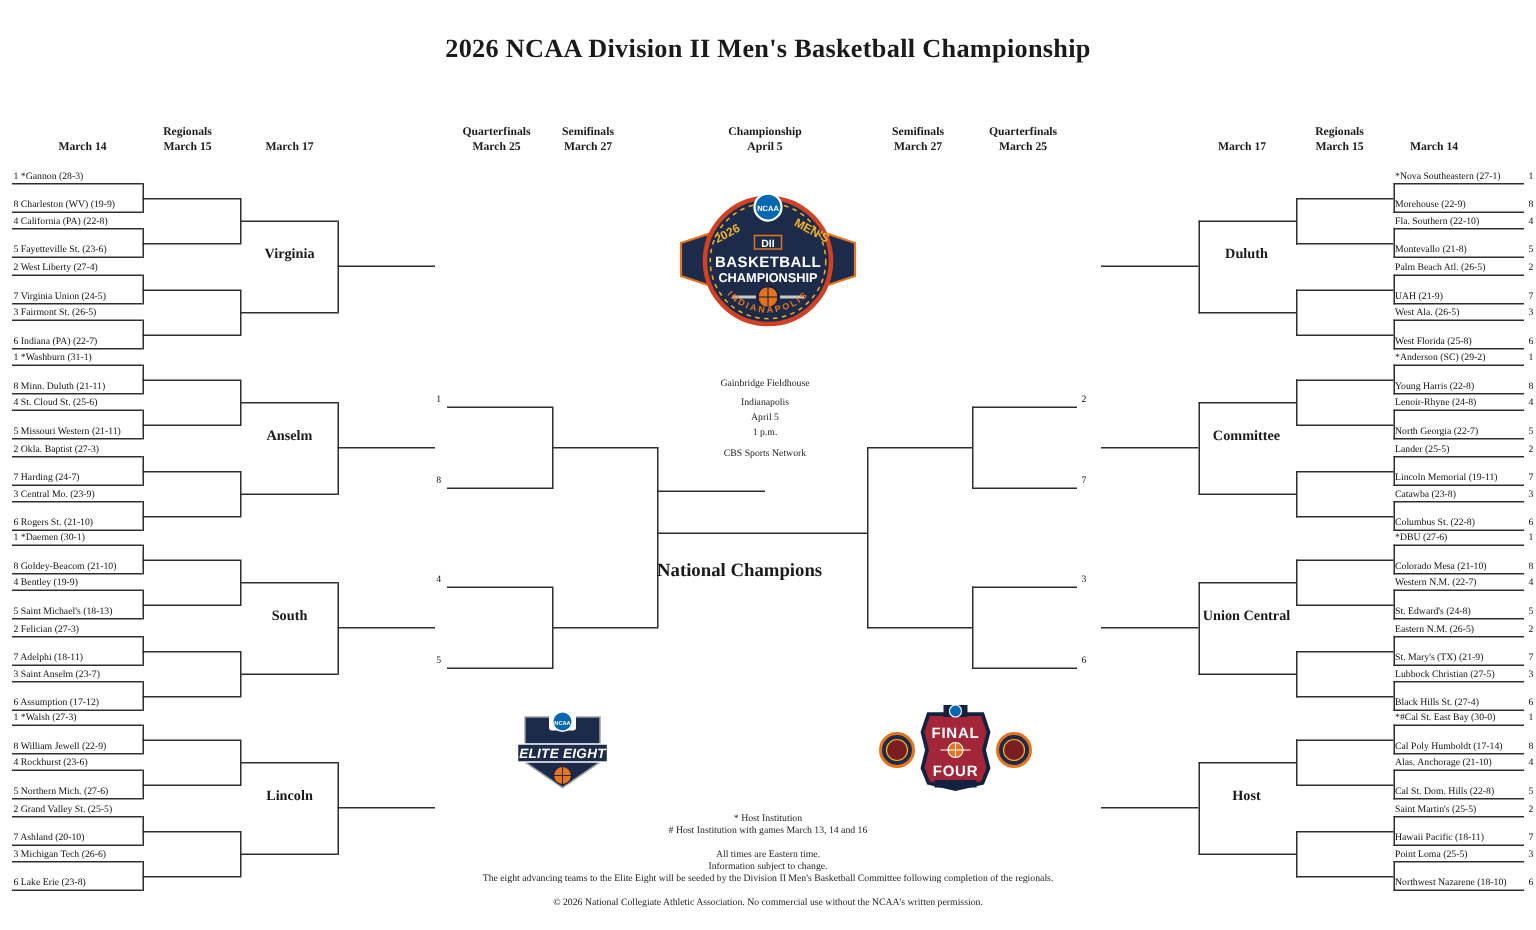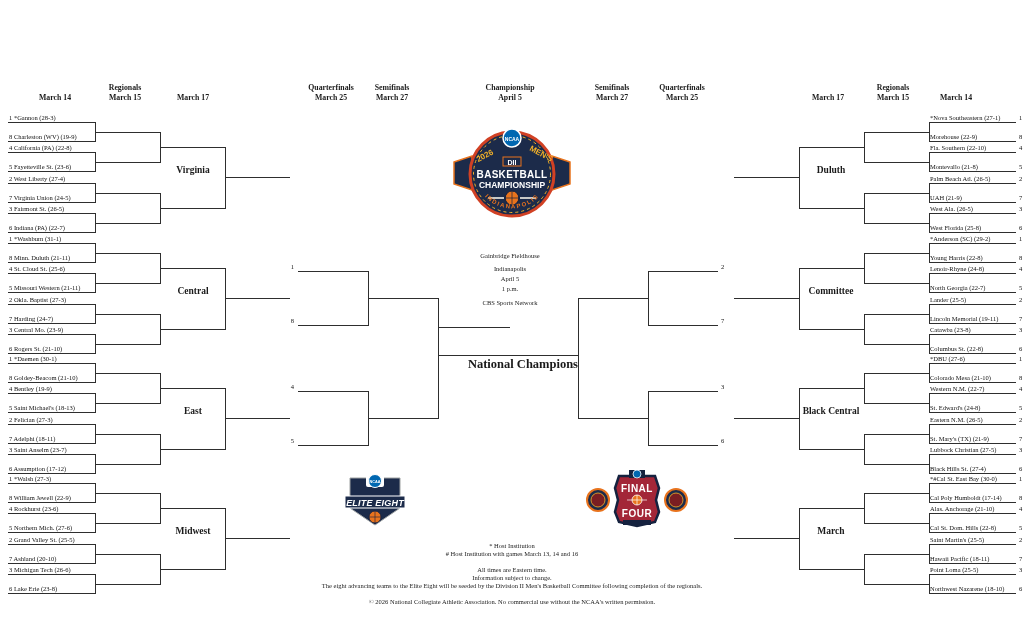--- a/index.html
+++ b/index.html
@@ -13,34 +13,35 @@
   .tm{position:absolute;font:6.5px "Liberation Serif",serif;line-height:8px;white-space:nowrap;color:#111}
   .seed{position:absolute;font:6.5px "Liberation Serif",serif;line-height:8px;color:#111}
   .region{position:absolute;width:70px;text-align:center;
        font:bold 9.5px "Liberation Serif",serif;white-space:nowrap;color:#1a1a1a}
   #champ-info{position:absolute;left:428px;top:252px;width:164px;text-align:center;
        font:6.5px "Liberation Serif",serif;line-height:8px;color:#222}
   #champ-info .venue{margin-bottom:5px}
   #champ-info .city{margin-bottom:2px}
   #champ-info .date{margin-bottom:2px}
   #champ-info .time{margin-bottom:6px}
-  #nc-label{position:absolute;left:438px;top:357px;width:140px;text-align:right;
+  #nc-label{position:absolute;left:438px;top:373px;width:140px;text-align:left;
        font:bold 12.5px "Liberation Serif",serif;color:#1a1a1a}
   .notes{position:absolute;left:0;width:1024px;text-align:center;
        font:6.5px "Liberation Serif",serif;line-height:8px;color:#222}
   #notes-a{top:542px}
   #notes-b{top:566px}
   #copyright{top:598px}
   .logo{position:absolute}
 </style>
 </head>
 <body>
 
 <div id="app">
 
+  <div id="page-title">2026 NCAA Division II Men's Basketball Championship</div>
 
   <div id="headers">
       <div class="hdr" style="left: 55px;">
         <div style="">&nbsp;</div>
         <div style="">March 14</div>
       </div>
       <div class="hdr" style="left: 125px;">
         <div style="">Regionals</div>
         <div style="">March 15</div>
       </div>
@@ -136,21 +137,21 @@
       <div class="ln" style="left: 95px; top: 304px; width: 1px; height: 20px;"></div>
       <div class="ln" style="left: 95px; top: 313.5px; width: 65px; height: 1px;"></div>
       <div class="ln" style="left: 95px; top: 334px; width: 1px; height: 20px;"></div>
       <div class="ln" style="left: 95px; top: 343.5px; width: 65px; height: 1px;"></div>
       <div class="ln" style="left: 160px; top: 252.5px; width: 1px; height: 31px;"></div>
       <div class="ln" style="left: 160px; top: 267.5px; width: 65px; height: 1px;"></div>
       <div class="ln" style="left: 160px; top: 313.5px; width: 1px; height: 31px;"></div>
       <div class="ln" style="left: 160px; top: 328.5px; width: 65px; height: 1px;"></div>
       <div class="ln" style="left: 225px; top: 267.5px; width: 1px; height: 62px;"></div>
       <div class="ln" style="left: 225px; top: 298px; width: 65px; height: 1px;"></div>
-      <div class="region" style="left: 158px; top: 286px;">Central</div>
+      <div class="region" style="left: 158px; top: 286px;">Anselm</div>
       <div class="ln" style="left: 8px; top: 363px; width: 87px; height: 1px;"></div>
       <div class="tm" style="left: 9px; top: 354.5px; width: 86px;">1 *Daemen (30-1)</div>
       <div class="ln" style="left: 8px; top: 382px; width: 87px; height: 1px;"></div>
       <div class="tm" style="left: 9px; top: 373.5px; width: 86px;">8 Goldey-Beacom (21-10)</div>
       <div class="ln" style="left: 8px; top: 393px; width: 87px; height: 1px;"></div>
       <div class="tm" style="left: 9px; top: 384.5px; width: 86px;">4 Bentley (19-9)</div>
       <div class="ln" style="left: 8px; top: 412px; width: 87px; height: 1px;"></div>
       <div class="tm" style="left: 9px; top: 403.5px; width: 86px;">5 Saint Michael's (18-13)</div>
       <div class="ln" style="left: 8px; top: 424px; width: 87px; height: 1px;"></div>
       <div class="tm" style="left: 9px; top: 415.5px; width: 86px;">2 Felician (27-3)</div>
@@ -167,21 +168,21 @@
       <div class="ln" style="left: 95px; top: 424px; width: 1px; height: 20px;"></div>
       <div class="ln" style="left: 95px; top: 433.5px; width: 65px; height: 1px;"></div>
       <div class="ln" style="left: 95px; top: 454px; width: 1px; height: 20px;"></div>
       <div class="ln" style="left: 95px; top: 463.5px; width: 65px; height: 1px;"></div>
       <div class="ln" style="left: 160px; top: 372.5px; width: 1px; height: 31px;"></div>
       <div class="ln" style="left: 160px; top: 387.5px; width: 65px; height: 1px;"></div>
       <div class="ln" style="left: 160px; top: 433.5px; width: 1px; height: 31px;"></div>
       <div class="ln" style="left: 160px; top: 448.5px; width: 65px; height: 1px;"></div>
       <div class="ln" style="left: 225px; top: 387.5px; width: 1px; height: 62px;"></div>
       <div class="ln" style="left: 225px; top: 418px; width: 65px; height: 1px;"></div>
-      <div class="region" style="left: 158px; top: 406px;">East</div>
+      <div class="region" style="left: 158px; top: 406px;">South</div>
       <div class="ln" style="left: 8px; top: 483px; width: 87px; height: 1px;"></div>
       <div class="tm" style="left: 9px; top: 474.5px; width: 86px;">1 *Walsh (27-3)</div>
       <div class="ln" style="left: 8px; top: 502px; width: 87px; height: 1px;"></div>
       <div class="tm" style="left: 9px; top: 493.5px; width: 86px;">8 William Jewell (22-9)</div>
       <div class="ln" style="left: 8px; top: 513px; width: 87px; height: 1px;"></div>
       <div class="tm" style="left: 9px; top: 504.5px; width: 86px;">4 Rockhurst (23-6)</div>
       <div class="ln" style="left: 8px; top: 532px; width: 87px; height: 1px;"></div>
       <div class="tm" style="left: 9px; top: 523.5px; width: 86px;">5 Northern Mich. (27-6)</div>
       <div class="ln" style="left: 8px; top: 544px; width: 87px; height: 1px;"></div>
       <div class="tm" style="left: 9px; top: 535.5px; width: 86px;">2 Grand Valley St. (25-5)</div>
@@ -198,21 +199,21 @@
       <div class="ln" style="left: 95px; top: 544px; width: 1px; height: 20px;"></div>
       <div class="ln" style="left: 95px; top: 553.5px; width: 65px; height: 1px;"></div>
       <div class="ln" style="left: 95px; top: 574px; width: 1px; height: 20px;"></div>
       <div class="ln" style="left: 95px; top: 583.5px; width: 65px; height: 1px;"></div>
       <div class="ln" style="left: 160px; top: 492.5px; width: 1px; height: 31px;"></div>
       <div class="ln" style="left: 160px; top: 507.5px; width: 65px; height: 1px;"></div>
       <div class="ln" style="left: 160px; top: 553.5px; width: 1px; height: 31px;"></div>
       <div class="ln" style="left: 160px; top: 568.5px; width: 65px; height: 1px;"></div>
       <div class="ln" style="left: 225px; top: 507.5px; width: 1px; height: 62px;"></div>
       <div class="ln" style="left: 225px; top: 538px; width: 65px; height: 1px;"></div>
-      <div class="region" style="left: 158px; top: 526px;">Midwest</div>
+      <div class="region" style="left: 158px; top: 526px;">Lincoln</div>
       <div class="ln" style="left: 929px; top: 122px; width: 87px; height: 1px;"></div>
       <div class="tm" style="left: 930px; top: 113.5px; width: 86px;">*Nova Southeastern (27-1)</div>
       <div class="seed" style="left: 1019px; top: 113.5px;">1</div>
       <div class="ln" style="left: 929px; top: 141px; width: 87px; height: 1px;"></div>
       <div class="tm" style="left: 930px; top: 132.5px; width: 86px;">Morehouse (22-9)</div>
       <div class="seed" style="left: 1019px; top: 132.5px;">8</div>
       <div class="ln" style="left: 929px; top: 152px; width: 87px; height: 1px;"></div>
       <div class="tm" style="left: 930px; top: 143.5px; width: 86px;">Fla. Southern (22-10)</div>
       <div class="seed" style="left: 1019px; top: 143.5px;">4</div>
       <div class="ln" style="left: 929px; top: 171px; width: 87px; height: 1px;"></div>
@@ -315,21 +316,21 @@
       <div class="ln" style="left: 929px; top: 424px; width: 1px; height: 20px;"></div>
       <div class="ln" style="left: 864px; top: 433.5px; width: 65px; height: 1px;"></div>
       <div class="ln" style="left: 929px; top: 454px; width: 1px; height: 20px;"></div>
       <div class="ln" style="left: 864px; top: 463.5px; width: 65px; height: 1px;"></div>
       <div class="ln" style="left: 864px; top: 372.5px; width: 1px; height: 31px;"></div>
       <div class="ln" style="left: 799px; top: 387.5px; width: 65px; height: 1px;"></div>
       <div class="ln" style="left: 864px; top: 433.5px; width: 1px; height: 31px;"></div>
       <div class="ln" style="left: 799px; top: 448.5px; width: 65px; height: 1px;"></div>
       <div class="ln" style="left: 799px; top: 387.5px; width: 1px; height: 62px;"></div>
       <div class="ln" style="left: 734px; top: 418px; width: 65px; height: 1px;"></div>
-      <div class="region" style="left: 796px; top: 406px;">Black Central</div>
+      <div class="region" style="left: 796px; top: 406px;">Union Central</div>
       <div class="ln" style="left: 929px; top: 483px; width: 87px; height: 1px;"></div>
       <div class="tm" style="left: 930px; top: 474.5px; width: 86px;">*#Cal St. East Bay (30-0)</div>
       <div class="seed" style="left: 1019px; top: 474.5px;">1</div>
       <div class="ln" style="left: 929px; top: 502px; width: 87px; height: 1px;"></div>
       <div class="tm" style="left: 930px; top: 493.5px; width: 86px;">Cal Poly Humboldt (17-14)</div>
       <div class="seed" style="left: 1019px; top: 493.5px;">8</div>
       <div class="ln" style="left: 929px; top: 513px; width: 87px; height: 1px;"></div>
       <div class="tm" style="left: 930px; top: 504.5px; width: 86px;">Alas. Anchorage (21-10)</div>
       <div class="seed" style="left: 1019px; top: 504.5px;">4</div>
       <div class="ln" style="left: 929px; top: 532px; width: 87px; height: 1px;"></div>
@@ -354,21 +355,21 @@
       <div class="ln" style="left: 929px; top: 544px; width: 1px; height: 20px;"></div>
       <div class="ln" style="left: 864px; top: 553.5px; width: 65px; height: 1px;"></div>
       <div class="ln" style="left: 929px; top: 574px; width: 1px; height: 20px;"></div>
       <div class="ln" style="left: 864px; top: 583.5px; width: 65px; height: 1px;"></div>
       <div class="ln" style="left: 864px; top: 492.5px; width: 1px; height: 31px;"></div>
       <div class="ln" style="left: 799px; top: 507.5px; width: 65px; height: 1px;"></div>
       <div class="ln" style="left: 864px; top: 553.5px; width: 1px; height: 31px;"></div>
       <div class="ln" style="left: 799px; top: 568.5px; width: 65px; height: 1px;"></div>
       <div class="ln" style="left: 799px; top: 507.5px; width: 1px; height: 62px;"></div>
       <div class="ln" style="left: 734px; top: 538px; width: 65px; height: 1px;"></div>
-      <div class="region" style="left: 796px; top: 526px;">March</div>
+      <div class="region" style="left: 796px; top: 526px;">Host</div>
       <div class="ln" style="left: 298px; top: 271px; width: 70px; height: 1px;"></div>
       <div class="seed" style="left: 284px; top: 262.5px; width: 10px; text-align: right;">1</div>
       <div class="ln" style="left: 298px; top: 325px; width: 70px; height: 1px;"></div>
       <div class="seed" style="left: 284px; top: 316.5px; width: 10px; text-align: right;">8</div>
       <div class="ln" style="left: 298px; top: 391px; width: 70px; height: 1px;"></div>
       <div class="seed" style="left: 284px; top: 382.5px; width: 10px; text-align: right;">4</div>
       <div class="ln" style="left: 298px; top: 445px; width: 70px; height: 1px;"></div>
       <div class="seed" style="left: 284px; top: 436.5px; width: 10px; text-align: right;">5</div>
       <div class="ln" style="left: 368px; top: 271px; width: 1px; height: 55px;"></div>
       <div class="ln" style="left: 368px; top: 391px; width: 1px; height: 55px;"></div>

